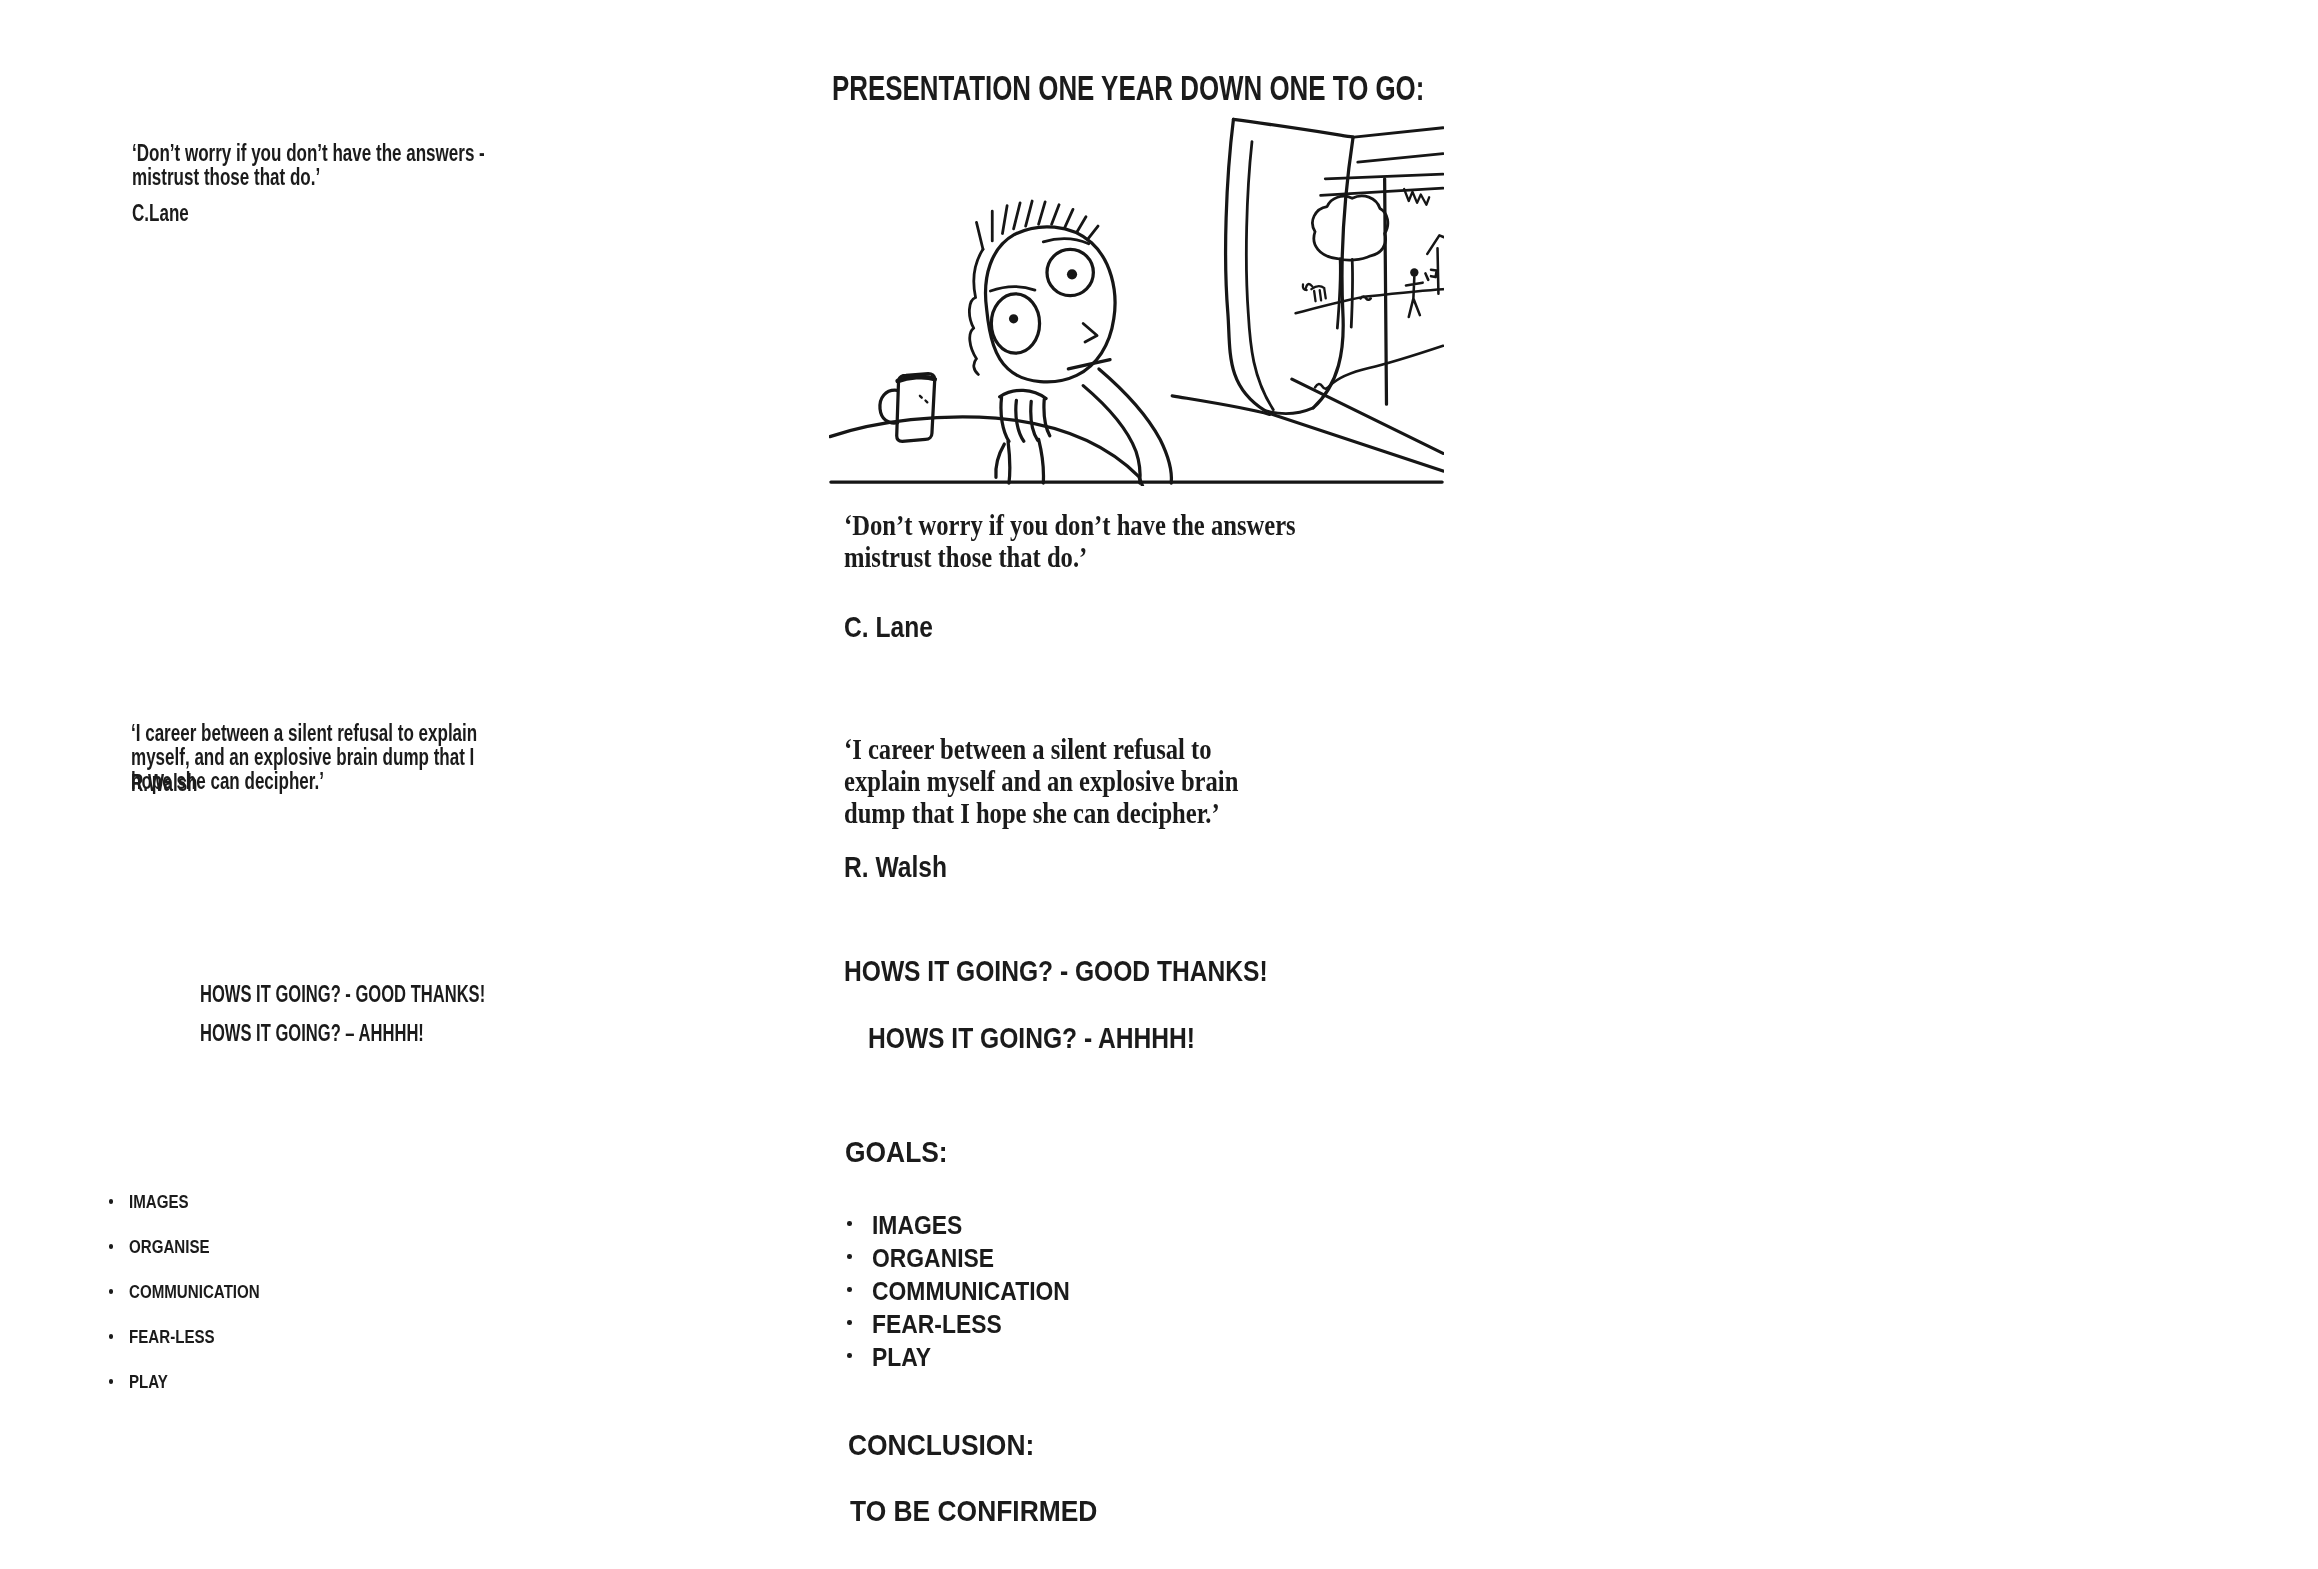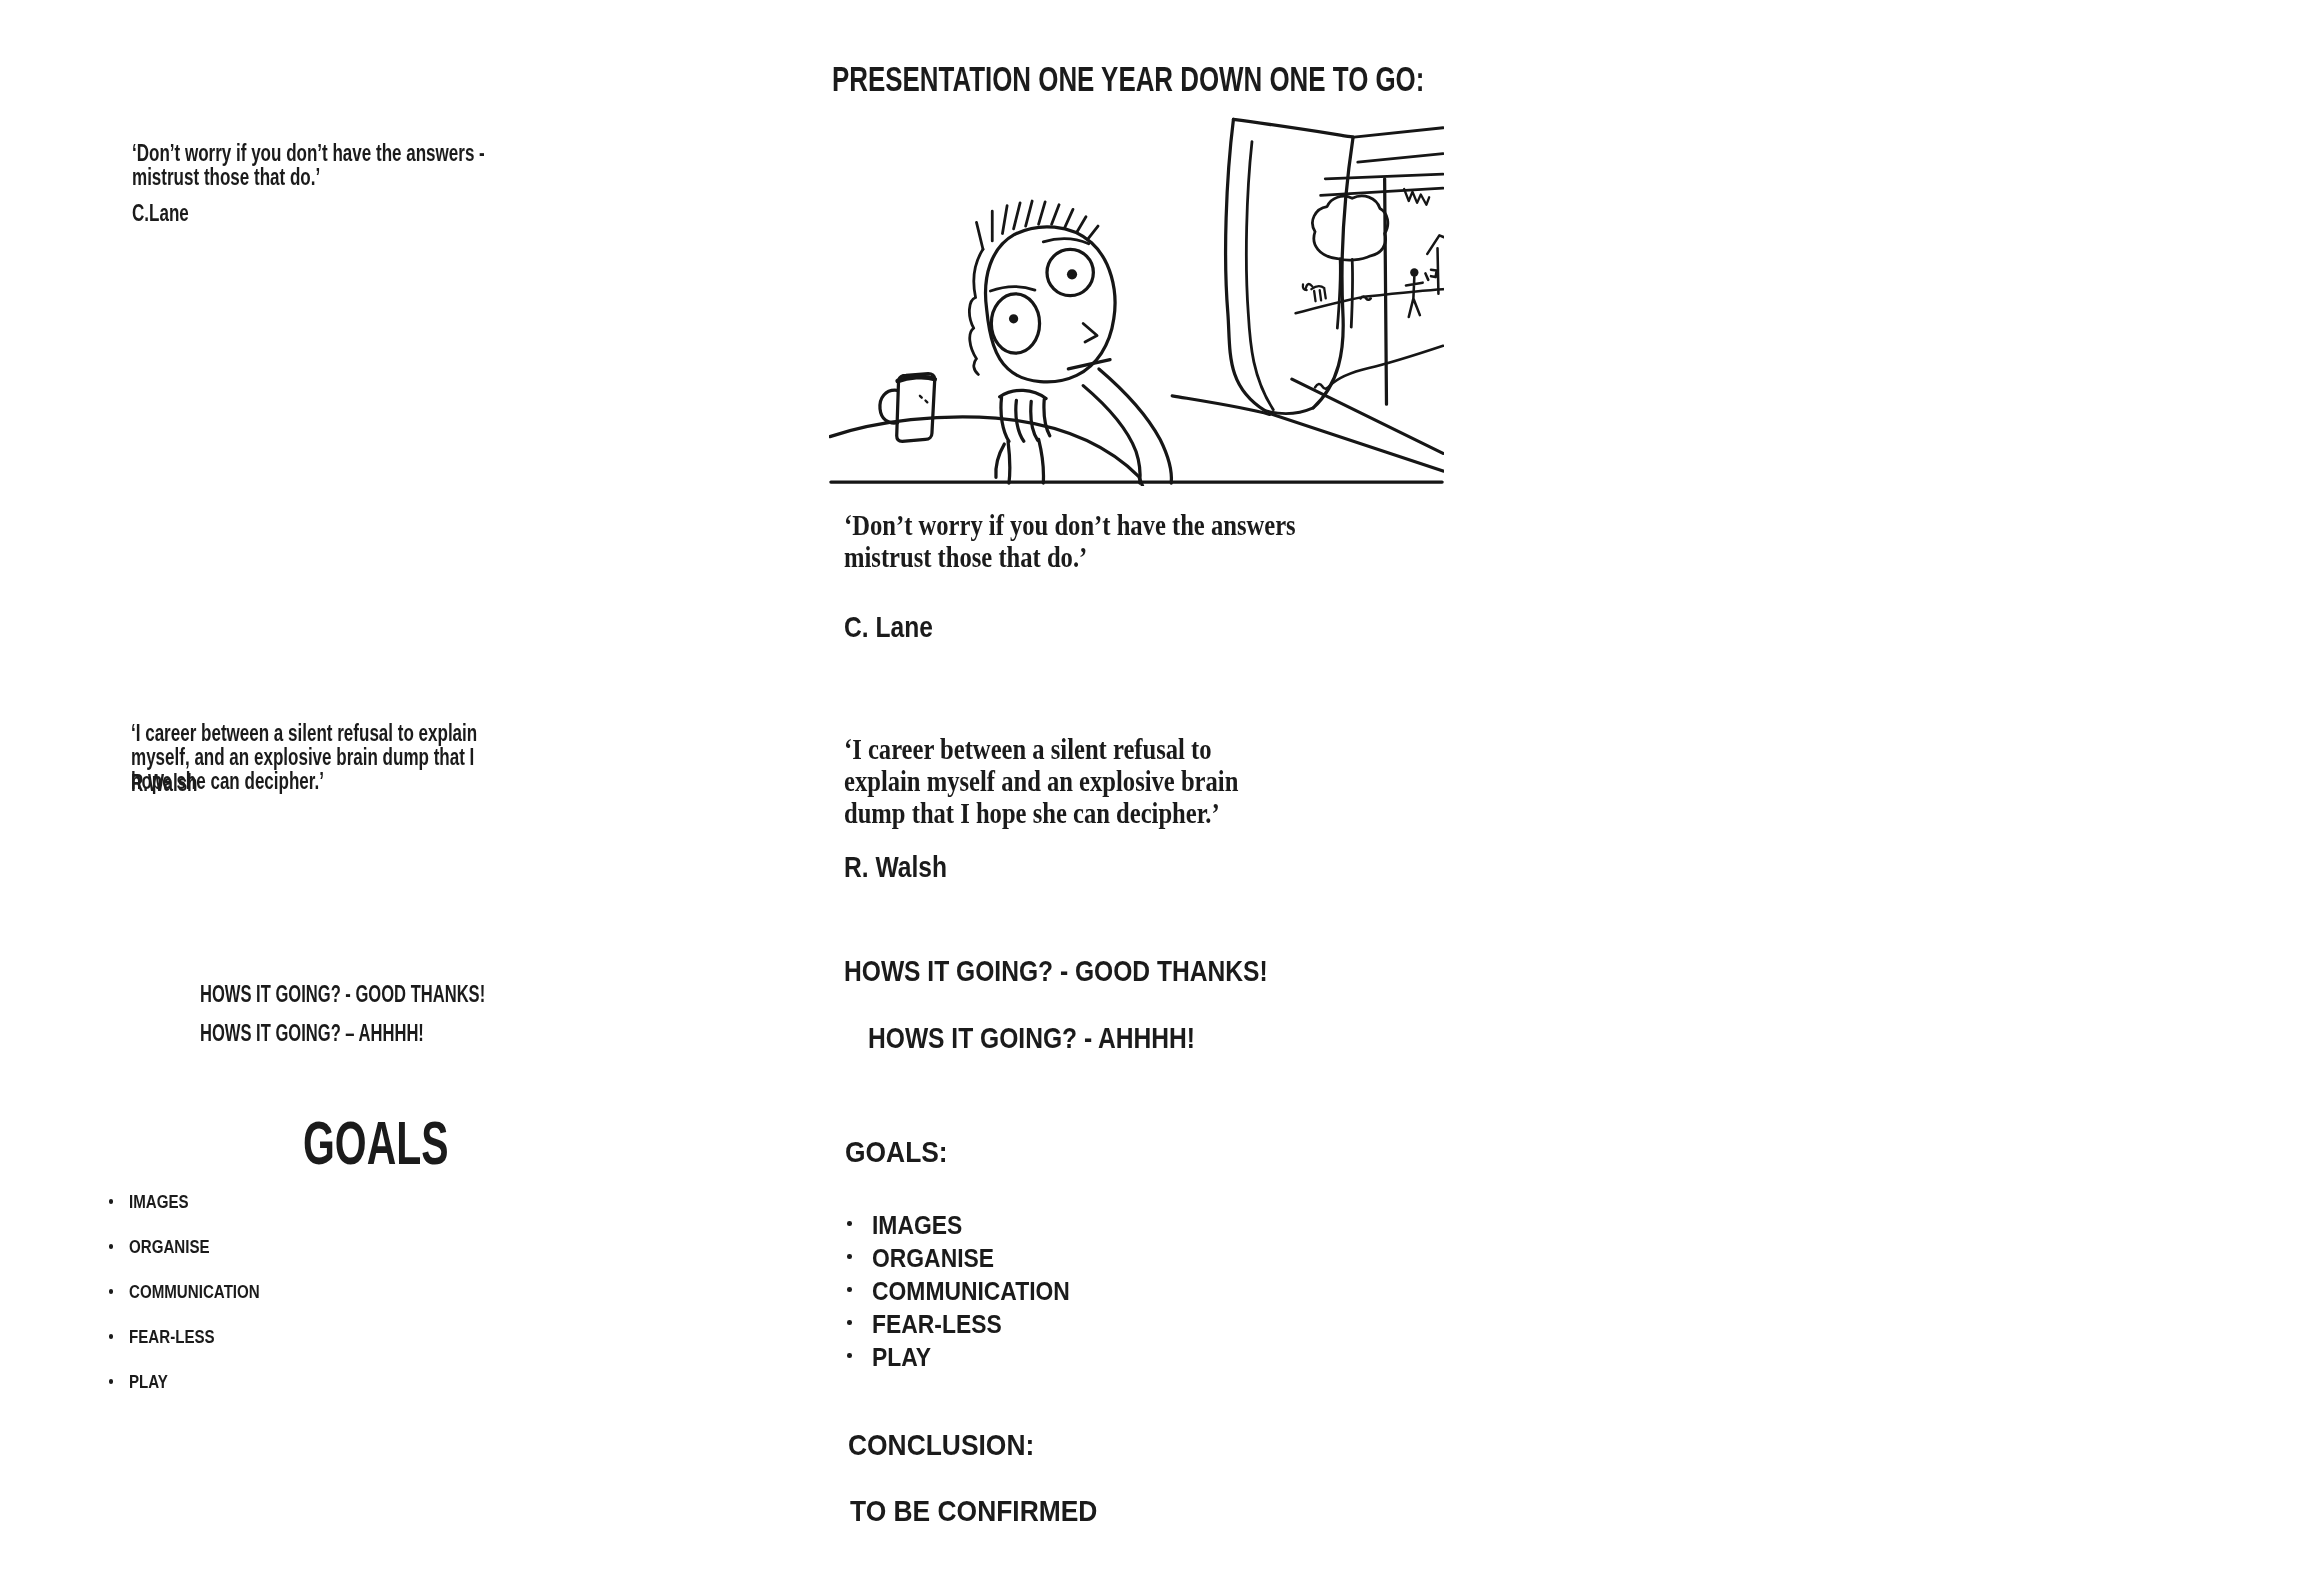--- a/index.html
+++ b/index.html
@@ -56,21 +56,21 @@
   ul.center-list li > span { display: inline-block; transform: scaleX(0.88); transform-origin: 0 0; line-height: 26px; }
 
   
   #sketch { position: absolute; left: 829px; top: 109px; }
 </style>
 </head>
 <body>
 
 <div id="page">
 
-  <div class="t title sx74" style="left:832px; top:59px;text-align:right;">
+  <div class="t title sx74" style="left:832px; top:68px;text-align:right;">
     <span>PRESENTATION ONE YEAR DOWN ONE TO GO:</span>
   </div>
 
   <svg id="sketch" width="615" height="377" viewBox="0 0 1326 812">
     <g stroke="#161616" stroke-width="7" fill="none" stroke-linecap="round" stroke-linejoin="round">
 
       <g>
         <path d="M 340,432 C 330,360 350,298 400,270 C 452,244 522,248 566,288 C 606,324 624,390 614,452 C 606,508 578,552 534,574 C 488,596 420,592 386,560 C 358,534 346,492 340,432 Z"></path>
         <path stroke-width="6" d="M 332,302 L 318,244 M 352,284 L 352,220 M 374,268 L 384,208 M 398,258 L 412,202 M 424,252 L 438,198 M 452,248 L 466,200 M 480,248 L 496,206 M 508,256 L 526,216 M 534,266 L 554,232 M 558,280 L 580,252"></path>
         <path stroke-width="6" d="M 332,302 C 314,330 308,368 316,406 M 316,406 C 300,412 298,446 312,472 M 312,472 C 298,482 302,514 318,538 M 318,538 C 308,550 312,564 322,572"></path>
@@ -146,23 +146,20 @@
     <span>R.Walsh</span>
   </div>
 
   <div class="t lhows sx72" style="left:200px; top:981px;">
     <span>HOWS IT GOING? - GOOD THANKS!</span>
   </div>
   <div class="t lhows sx72" style="left:200px; top:1020px;">
     <span>HOWS IT GOING? – AHHHH!</span>
   </div>
 
-  <div class="t lgoals sx66" style="left:303px; top:1107px;">
-    <span>GOALS</span>
-  </div>
 
   <ul class="blist left-list">
     <li><span>IMAGES</span></li>
     <li><span>ORGANISE</span></li>
     <li><span>COMMUNICATION</span></li>
     <li><span>FEAR-LESS</span></li>
     <li><span>PLAY</span></li>
   </ul>
 
   <div class="t multi cq sx82" style="left:844px; top:509px;">

